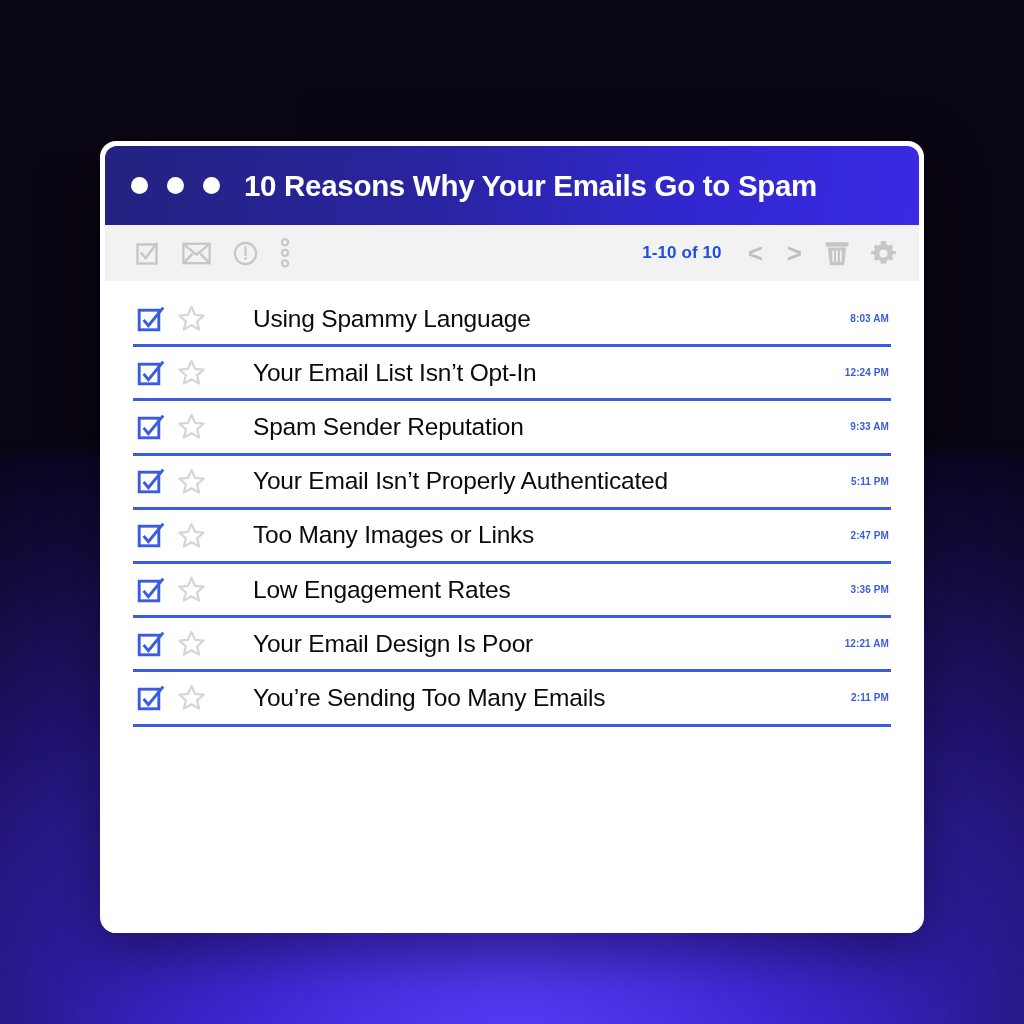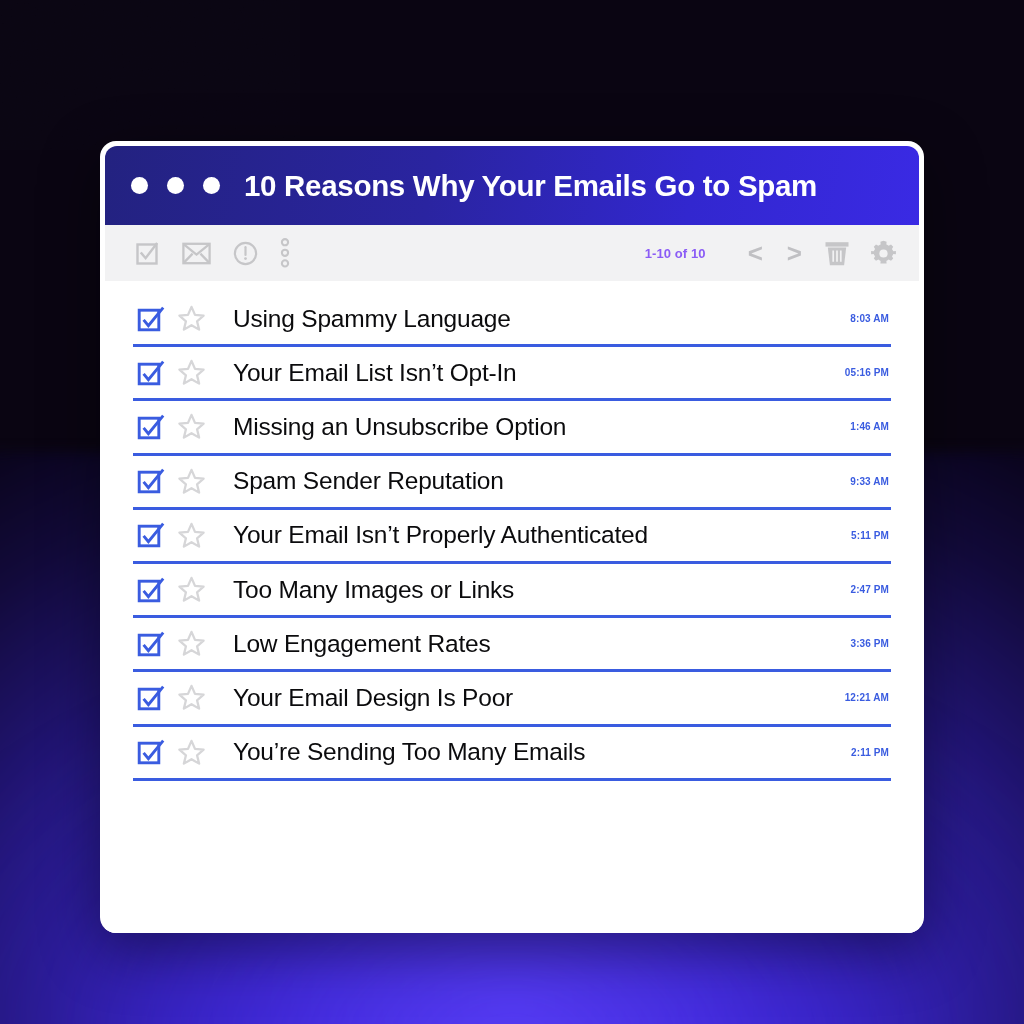--- a/index.html
+++ b/index.html
@@ -131,25 +131,25 @@
     gap: 20px;
   }
   .tb-icon {
     display: inline-flex;
     align-items: center;
     justify-content: center;
     color: #c6c6c8;
     line-height: 0;
   }
   #pagination-label {
-    color: #8b5cf6;
-    font-size: 13px;
+    color: #1d4ed8;
+    font-size: 17px;
     font-weight: 700;
     letter-spacing: 0.1px;
-    margin-right: 20px;
+    margin-right: 4px;
     white-space: nowrap;
   }
   .nav-chevron {
     color: #c0c0c3;
     font-size: 26px;
     font-weight: 700;
     line-height: 1;
     padding: 0 2px;
     font-family: "Liberation Sans", sans-serif;
   }
@@ -182,20 +182,21 @@
     justify-content: flex-start;
   }
   .cell-subject {
     flex: 1 1 auto;
     color: #0b0b0d;
     font-size: 24.5px;
     font-weight: 400;
     letter-spacing: -0.2px;
     white-space: nowrap;
     overflow: hidden;
+    margin-left: 20px;
   }
   .cell-time {
     flex: 0 0 auto;
     color: #3a5ce0;
     font-size: 10px;
     font-weight: 700;
     letter-spacing: 0.1px;
     white-space: nowrap;
     padding-left: 12px;
   }
@@ -306,36 +307,21 @@
             <rect x="2.2" y="5.2" width="19.6" height="19.6" stroke="#3a5ce0" stroke-width="2.9" fill="none"></rect>
             <path d="M6.6 14.8 L11.4 20.6 L26.2 2.6" stroke="#3a5ce0" stroke-width="2.9" fill="none" stroke-linecap="butt"></path>
           </svg>
         </div>
         <div class="cell-star">
           <svg width="29" height="29" viewBox="0 0 24 24" fill="none">
             <path d="M12 2.4 L14.9 9.0 L22.0 9.6 L16.6 14.3 L18.3 21.2 L12 17.5 L5.7 21.2 L7.4 14.3 L2.0 9.6 L9.1 9.0 Z" stroke="#d6d6d8" stroke-width="1.9" fill="none" stroke-linejoin="round"></path>
           </svg>
         </div>
         <div class="cell-subject">Your Email List Isn’t Opt-In</div>
-        <div class="cell-time">05:16 PM</div>
-      </div>
-      <div class="email-row">
-        <div class="cell-check">
-          <svg width="28" height="28" viewBox="0 0 28 28" fill="none">
-            <rect x="2.2" y="5.2" width="19.6" height="19.6" stroke="#3a5ce0" stroke-width="2.9" fill="none"></rect>
-            <path d="M6.6 14.8 L11.4 20.6 L26.2 2.6" stroke="#3a5ce0" stroke-width="2.9" fill="none" stroke-linecap="butt"></path>
-          </svg>
-        </div>
-        <div class="cell-star">
-          <svg width="29" height="29" viewBox="0 0 24 24" fill="none">
-            <path d="M12 2.4 L14.9 9.0 L22.0 9.6 L16.6 14.3 L18.3 21.2 L12 17.5 L5.7 21.2 L7.4 14.3 L2.0 9.6 L9.1 9.0 Z" stroke="#d6d6d8" stroke-width="1.9" fill="none" stroke-linejoin="round"></path>
-          </svg>
-        </div>
-        <div class="cell-subject">Missing an Unsubscribe Option</div>
-        <div class="cell-time">1:46 AM</div>
+        <div class="cell-time">12:24 PM</div>
       </div>
       <div class="email-row">
         <div class="cell-check">
           <svg width="28" height="28" viewBox="0 0 28 28" fill="none">
             <rect x="2.2" y="5.2" width="19.6" height="19.6" stroke="#3a5ce0" stroke-width="2.9" fill="none"></rect>
             <path d="M6.6 14.8 L11.4 20.6 L26.2 2.6" stroke="#3a5ce0" stroke-width="2.9" fill="none" stroke-linecap="butt"></path>
           </svg>
         </div>
         <div class="cell-star">
           <svg width="29" height="29" viewBox="0 0 24 24" fill="none">

